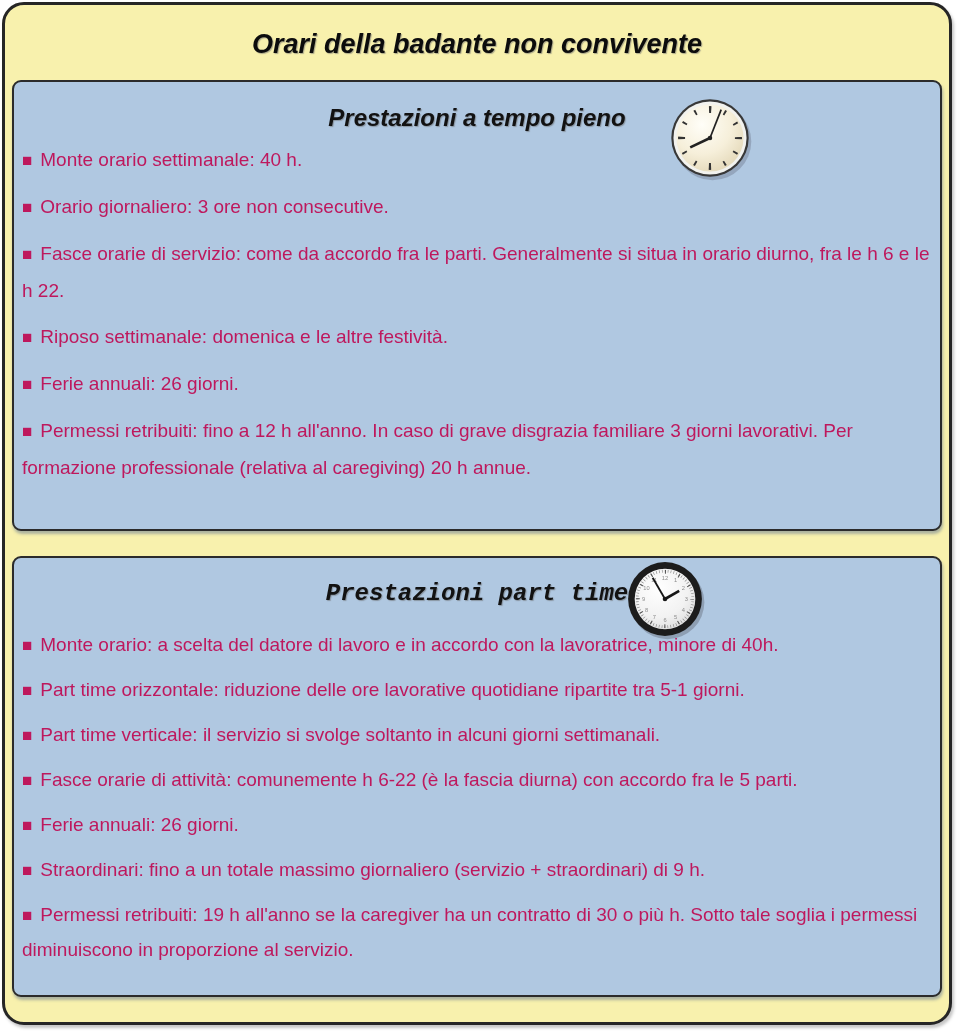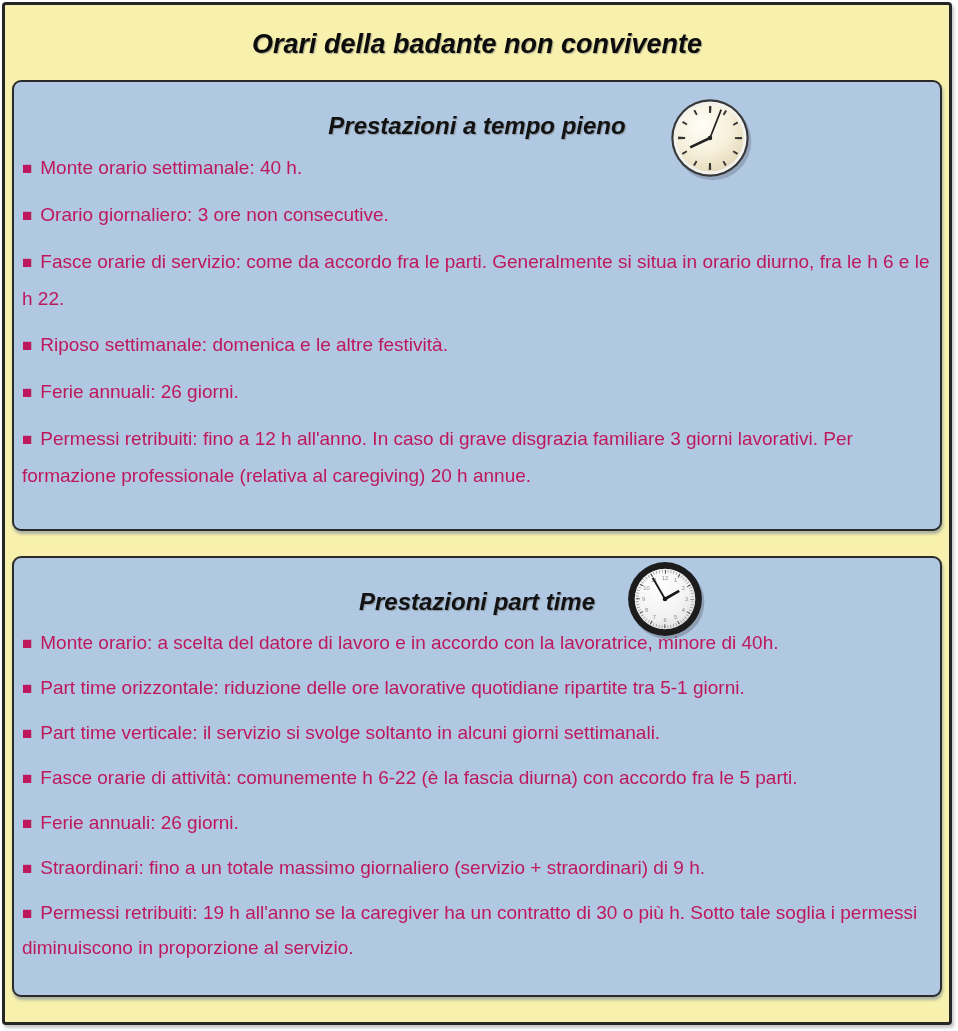--- a/index.html
+++ b/index.html
@@ -4,42 +4,42 @@
 <style>
   html,body{margin:0;padding:0;}
   body{
     width:958px;height:1031px;position:relative;background:#ffffff;
     font-family:"Liberation Sans", sans-serif;color:#000;
     -webkit-font-smoothing:antialiased;
   }
   .frame{
     position:absolute;left:2px;top:2px;width:950px;height:1023px;
     box-sizing:border-box;background:#f8f1ad;
-    border:3px solid #262626;border-radius:4px;
+    border:3px solid #262626;border-radius:22px;
     box-shadow:2px 3px 3px rgba(130,130,130,.45);
   }
   .page-title{
     margin:24px 0 0 0;text-align:center;
     font-style:italic;font-weight:bold;font-size:27px;line-height:31px;color:#0c0c0c;
     text-shadow:1px 1px 1px rgba(110,110,110,.55);
   }
   .panel{
     position:relative;box-sizing:border-box;
-    margin:20px 7px 0 7px;padding:10px 8px;
+    margin:20px 7px 0 7px;padding:2px 8px;
     background:#b0c8e1;border:2px solid #2b2b2b;border-radius:9px;
     box-shadow:1px 3px 3px rgba(95,115,145,.5);
   }
   .panel-1{height:451px;}
   .panel-2{margin-top:25px;height:441px;}
   .panel-title{
     margin:20px 0 0 0;text-align:center;
     font-style:italic;font-weight:bold;font-size:24px;line-height:28px;color:#121212;
     text-shadow:1px 1px 1px rgba(100,100,100,.5);
   }
-  .panel-2 .panel-title{margin-bottom:10px;}
+  .panel-2 .panel-title{margin-bottom:20px;font-family:Liberation Mono, monospace;}
   .item{font-size:19px;margin:10px 0;color:#be185d;}
   .panel-1 .item{line-height:36px;}
   .panel-2 .item{line-height:34px;}
   .bullet{display:inline-block;margin-right:8px;font-size:17px;vertical-align:baseline;}
   .clock{position:absolute;}
   .clock-1{left:653px;top:12px;width:86px;height:88px;}
   .clock-2{left:610px;top:-1px;width:82px;height:84px;z-index:2;}
   svg{display:block;}
 </style>
 </head>

